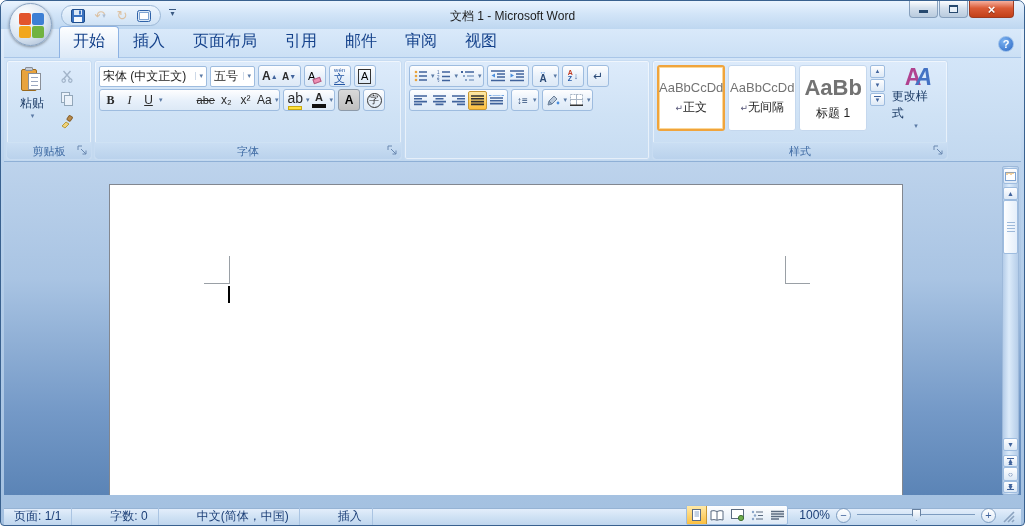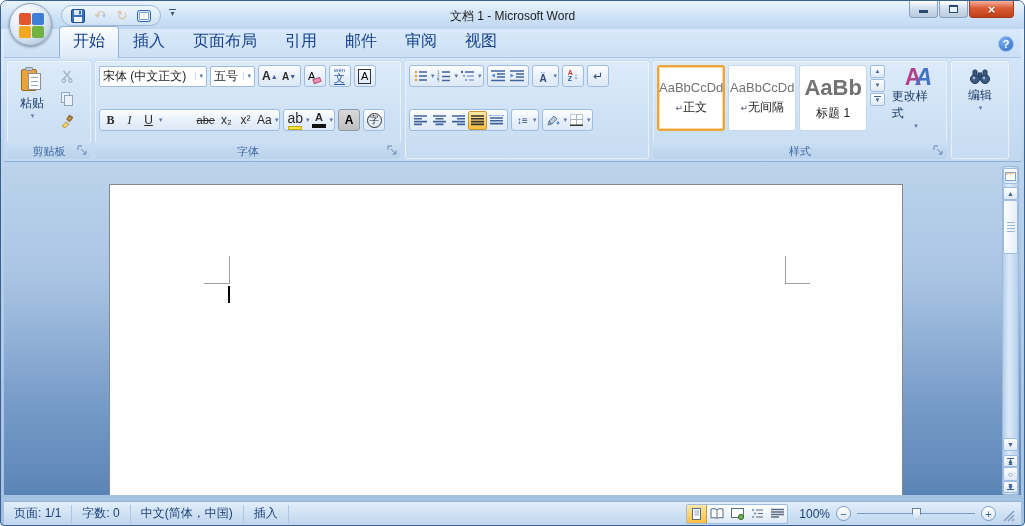--- a/index.html
+++ b/index.html
@@ -55,21 +55,21 @@
     background:linear-gradient(#fefeff,#e7f0fa 55%,#dde9f6);padding:0 1px;vertical-align:middle;}
   .gbtn{display:inline-flex;align-items:center;justify-content:center;min-width:19px;height:19px;padding:0 2px;
     font-size:12px;color:#2b2b2b;border-radius:2px;}
   .sq{width:22px;height:22px;border:1px solid #9ebcdf;border-radius:3px;display:inline-flex;align-items:center;
     justify-content:center;background:linear-gradient(#fefeff,#e7f0fa 55%,#dde9f6);vertical-align:middle;}
   .dd{font-size:7px;color:#5a7aa5;margin-left:1px;}
   .combo{display:inline-flex;align-items:center;height:21px;border:1px solid #9ebcdf;background:#fff;border-radius:2px;
     font-size:12px;color:#222;padding:0 3px;vertical-align:middle;}
   .combo .cv{flex:1;white-space:nowrap;overflow:hidden;}
   .combo .ca{font-size:7px;color:#5a7aa5;border-left:1px solid #cdd9e8;padding-left:3px;margin-left:3px;}
-  .row1{display:flex;align-items:center;gap:3px;margin-bottom:22px;}
+  .row1{display:flex;align-items:center;gap:3px;margin-bottom:2px;}
   .row2{display:flex;align-items:center;gap:3px;}
   
   .paste-btn{width:42px;display:flex;flex-direction:column;align-items:center;font-size:12px;color:#1d3c66;padding-top:2px;}
   .clip-ic{position:relative;width:22px;height:26px;margin-bottom:2px;}
   .clip-board{position:absolute;left:0;top:2px;width:16px;height:22px;background:#e8a33d;border:1px solid #9a6a1e;border-radius:2px;}
   .clip-clip{position:absolute;left:4px;top:0;width:8px;height:4px;background:#c7cdd6;border:1px solid #8a8f98;border-radius:1px;}
   .clip-page{position:absolute;left:7px;top:6px;width:13px;height:17px;background:#fff;border:1px solid #8a8f98;}
   .clip-page i{display:block;height:1px;background:#9aa7c0;margin:3px 2px 0;}
   .side-col{display:flex;flex-direction:column;gap:3px;margin-left:4px;padding-top:1px;}
   .mini{width:20px;height:20px;display:flex;align-items:center;justify-content:center;}
@@ -124,22 +124,22 @@
   .sb-ruler{height:16px;margin-bottom:3px;}
   .sb-arrow{height:13px;font-size:7px;}
   .sb-thumb{height:54px;background:linear-gradient(90deg,#fdfeff,#e4eefa);display:flex;flex-direction:column;gap:2px;
     align-items:center;justify-content:center;}
   .sb-thumb i{display:block;width:8px;height:1px;background:#9db9da;}
   .sb-spacer{flex:1;}
   .sb-pg{height:12px;font-size:7px;flex-direction:column;line-height:3px;}
   .sb-pg b{display:block;width:7px;height:1px;background:#40639c;}
   .sb-browse{height:14px;font-size:8px;}
   
-  .statusbar{position:absolute;left:3px;right:3px;bottom:0;height:24px;display:flex;align-items:center;
-    background:linear-gradient(#e3eefb,#cfe2f4 50%,#c0d6ee);border-top:1px solid #96b3d4;font-size:12px;color:#1c3f77;}
+  .statusbar{position:absolute;left:3px;right:3px;bottom:0;height:17px;display:flex;align-items:flex-end;
+    background:linear-gradient(#e3eefb,#cfe2f4 50%,#c0d6ee);border-top:1px solid #96b3d4;font-size:12px;color:#1c3f77;gap:28px;}
   .seg{padding:0 10px;border-right:1px solid #aac4e2;height:18px;display:flex;align-items:center;white-space:nowrap;}
   .sb-right{margin-left:auto;display:flex;align-items:center;gap:6px;padding-right:6px;}
   .viewstrip{display:flex;border:1px solid #9ebcdf;border-radius:2px;background:linear-gradient(#fefeff,#dde9f6);}
   .vbtn{width:20px;height:18px;display:flex;align-items:center;justify-content:center;}
   .vbtn.active{background:linear-gradient(#ffe9a8,#fbbf3f);border-right:1px solid #c79733;}
   .zoomlabel{min-width:36px;text-align:right;}
   .zbtn{width:15px;height:15px;border-radius:50%;border:1px solid #7d9cc0;background:linear-gradient(#fff,#dde9f6);
     color:#40639c;font-size:11px;line-height:12px;display:flex;align-items:center;justify-content:center;}
   .ztrack{position:relative;width:118px;height:14px;}
   .ztrack .line{position:absolute;left:0;right:0;top:6px;height:1px;background:#7d9cc0;}
@@ -494,37 +494,20 @@
       </div>
       <div class="gfoot">
         <span>样式</span>
         <svg class="launcher" viewBox="0 0 11 11">
           <path d="M1 1 H5 M1 1 V5" stroke="#5a7aa5" fill="none"></path>
             <path d="M4 4 L9 9 M9 9 V5.5 M9 9 H5.5" stroke="#5a7aa5" fill="none"></path>
         </svg>
       </div>
     </div>
 
-    <div class="group" style="width:60px;">
-      <div class="gbody" style="display:flex;justify-content:center;">
-        <div class="bigbtn">
-          <svg class="binoc" viewBox="0 0 22 16">
-            <circle cx="6" cy="11" r="4.5" fill="#3b5a82" stroke="#22395a"></circle>
-            <circle cx="16" cy="11" r="4.5" fill="#3b5a82" stroke="#22395a"></circle>
-            <rect x="4" y="2" width="4" height="6" rx="1.5" fill="#3b5a82" stroke="#22395a"></rect>
-            <rect x="14" y="2" width="4" height="6" rx="1.5" fill="#3b5a82" stroke="#22395a"></rect>
-            <rect x="9.5" y="5" width="3" height="4" fill="#3b5a82" stroke="#22395a"></rect>
-            <circle cx="5" cy="10" r="1.4" fill="#9fb7d4"></circle>
-              <circle cx="15" cy="10" r="1.4" fill="#9fb7d4"></circle>
-          </svg>
-          <span>编辑</span>
-          <span class="dd">▾</span>
-        </div>
-      </div>
-    </div>
 
   </div>
 
   <div class="docarea">
     <div class="page"></div>
     <div class="crop" style="left:225px;top:94px;width:1px;height:28px;"></div>
     <div class="crop" style="left:200px;top:121px;width:25px;height:1px;"></div>
     <div class="crop" style="left:781px;top:94px;width:1px;height:28px;"></div>
     <div class="crop" style="left:781px;top:121px;width:25px;height:1px;"></div>
     <div class="cursor"></div>

